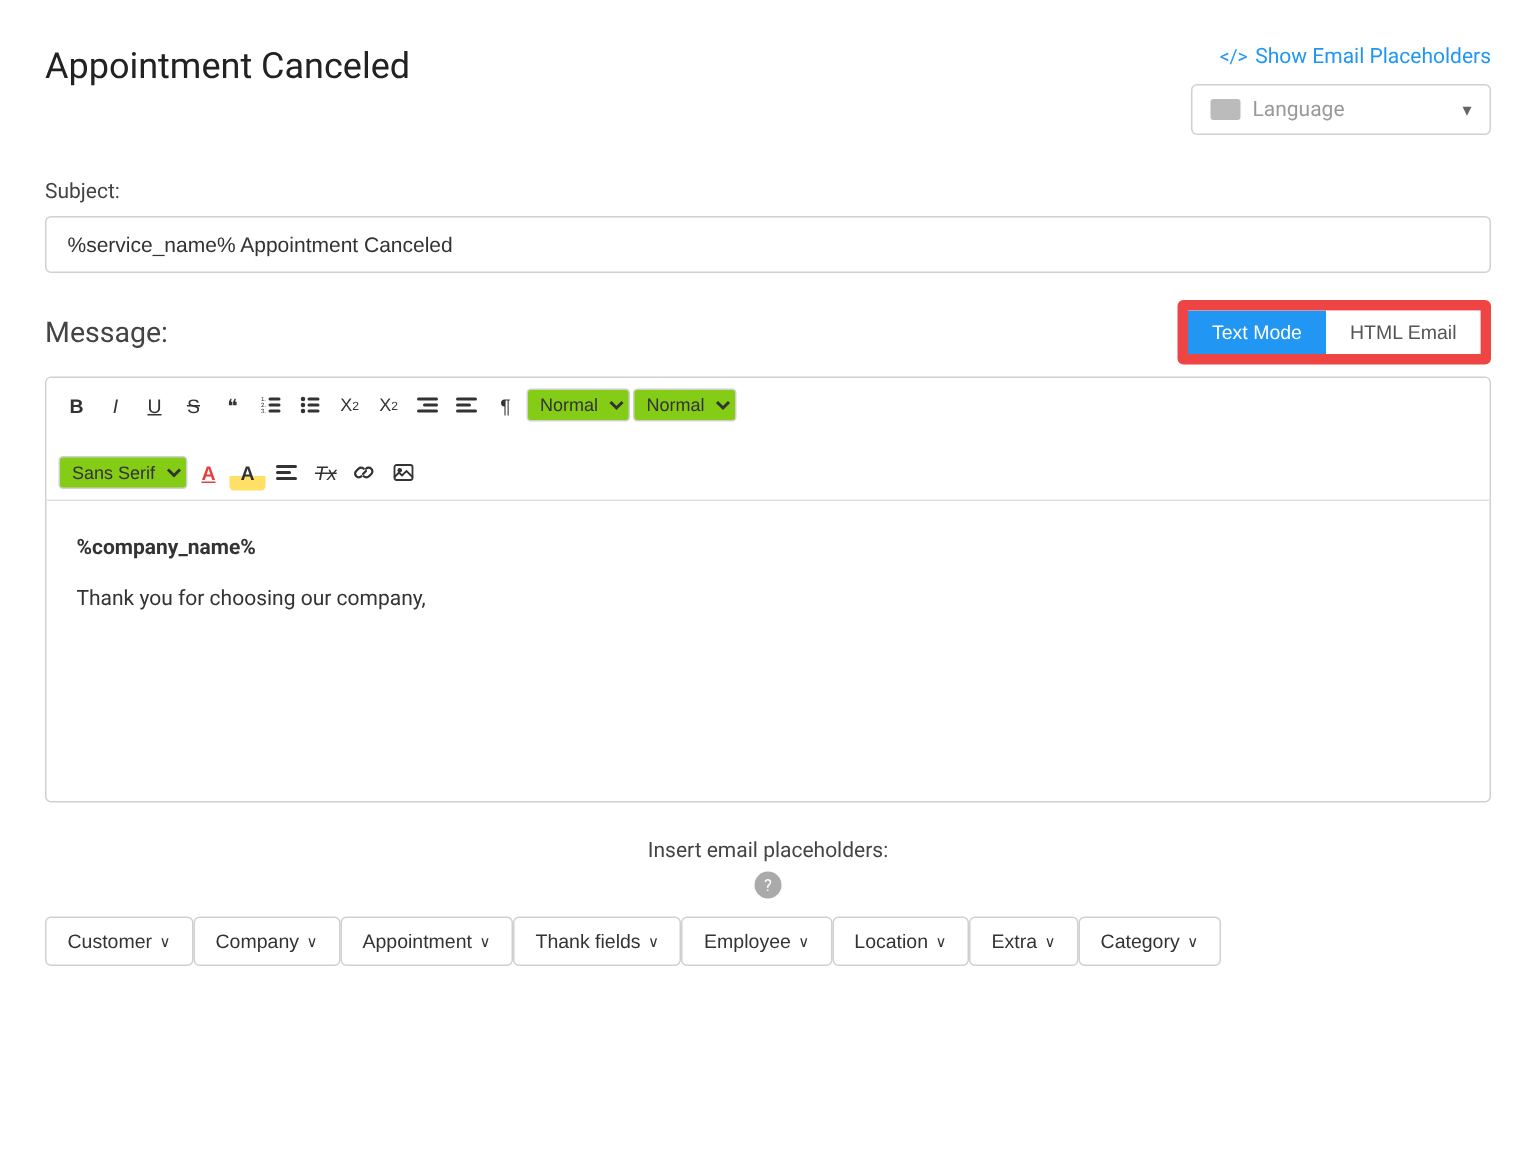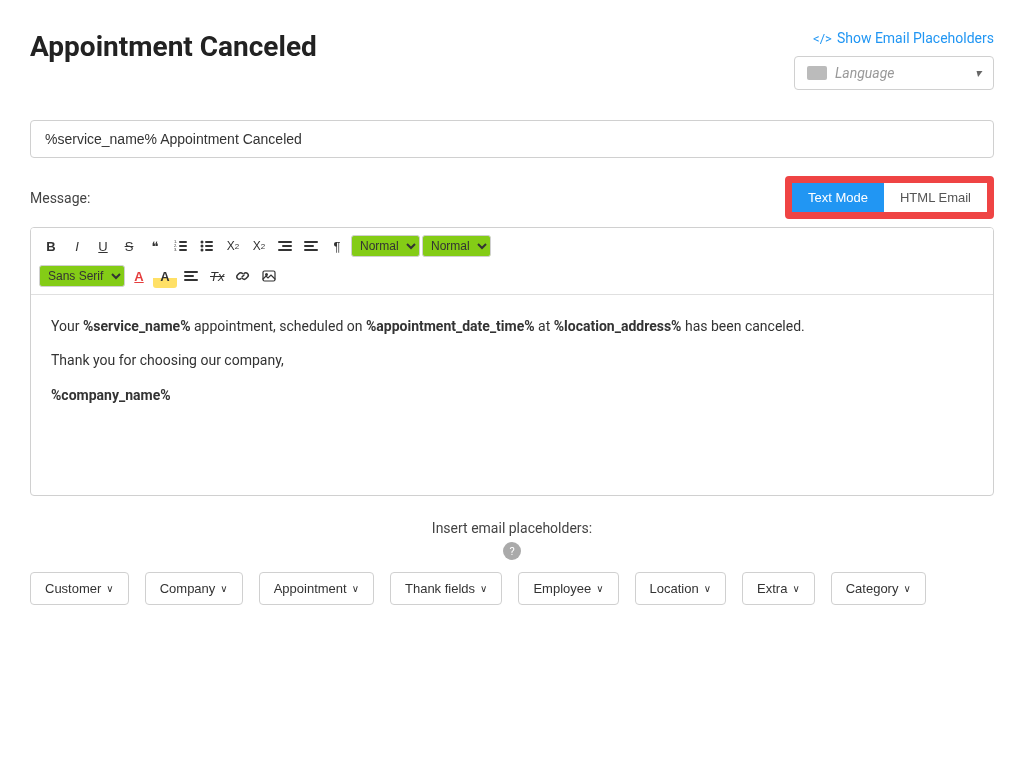--- a/index.html
+++ b/index.html
@@ -10,22 +10,22 @@
       padding: 30px 30px;
       font-size: 14px;
     }
     .page-header {
       display: flex;
       justify-content: space-between;
       align-items: flex-start;
       margin-bottom: 30px;
     }
     .page-title {
-      font-size: 28px;
-      font-weight: 700;
+      font-size: 24px;
+      font-weight: 400;
       color: #222;
     }
     .header-right {
       display: flex;
       flex-direction: column;
       align-items: flex-end;
       gap: 10px;
     }
     .show-placeholders-link {
       color: #2196f3;
@@ -42,21 +42,20 @@
       display: flex;
       align-items: center;
       border: 1px solid #d0d0d0;
       border-radius: 4px;
       padding: 8px 12px;
       background: #fff;
       cursor: pointer;
       gap: 0;
       min-width: 200px;
       justify-content: space-between;
-      font-style: italic;
     }
     .language-dropdown-left {
       display: flex;
       align-items: center;
       gap: 8px;
     }
     .lang-flag {
       width: 20px;
       height: 14px;
       background: #bbb;
@@ -89,21 +88,21 @@
       outline: none;
     }
     .message-header {
       display: flex;
       justify-content: space-between;
       align-items: center;
       margin-bottom: 8px;
     }
     .message-label {
       color: #444;
-      font-size: 14px;
+      font-size: 19px;
       text-align: center;
     }
     .mode-buttons {
       display: flex;
       border: 7px solid #ef4444;
       border-radius: 4px;
       overflow: hidden;
     }
     .mode-btn {
       padding: 7px 16px;
@@ -191,21 +190,21 @@
       display: inline-flex;
       align-items: center;
       justify-content: center;
       color: #fff;
       font-size: 11px;
       cursor: pointer;
     }
     .placeholder-buttons {
       display: flex;
       flex-wrap: wrap;
-      gap: 16px;
+      gap: 0;
     }
     .placeholder-btn {
       display: flex;
       align-items: center;
       gap: 5px;
       border: 1px solid #d0d0d0;
       border-radius: 4px;
       padding: 8px 14px;
       background: #fff;
       cursor: pointer;
@@ -233,20 +232,21 @@
       <div class="language-dropdown-left">
         <span class="lang-flag"></span>
         <span class="lang-label">Language</span>
       </div>
       <span class="chevron-down">▾</span>
     </div>
   </div>
 </div>
 
 <div class="form-section">
+  <label class="form-label">Subject:</label>
   <input class="subject-input" type="text" value="%service_name% Appointment Canceled" style="">
 </div>
 
 <div class="form-section">
   <div class="message-header">
     <label class="message-label">Message:</label>
     <div class="mode-buttons">
       <button class="mode-btn active">Text Mode</button>
       <button class="mode-btn">HTML Email</button>
     </div>
@@ -299,21 +299,21 @@
         </button>
         <button class="toolbar-btn">¶</button>
         <select class="toolbar-select">
           <option>Normal</option>
         </select>
         <select class="toolbar-select">
           <option>Normal</option>
         </select>
       </div>
 
-      <div class="toolbar-row" style="margin-top:4px;align-items:center;">
+      <div class="toolbar-row" style="margin-top:19px;align-items:center;">
         <select class="toolbar-select">
           <option>Sans Serif</option>
         </select>
         <button class="toolbar-btn" style="font-weight:bold;text-decoration:underline;color:#e53e3e;">A</button>
         <button class="toolbar-btn" style="font-weight:bold;background:linear-gradient(to bottom, #fff 60%, #ffe066 60%);">A</button>
         <button class="toolbar-btn">
           <svg width="14" height="14" viewBox="0 0 14 14" fill="none">
               <rect x="0" y="2" width="14" height="2" rx="1" fill="#333"></rect>
               <rect x="0" y="6" width="10" height="2" rx="1" fill="#333"></rect>
               <rect x="0" y="10" width="14" height="2" rx="1" fill="#333"></rect>
@@ -330,25 +330,22 @@
           <svg width="14" height="14" viewBox="0 0 14 14" fill="none">
               <rect x="1" y="2" width="12" height="10" rx="1.5" stroke="#333" stroke-width="1.2" fill="none"></rect>
               <circle cx="4.5" cy="5.5" r="1.5" fill="#333"></circle>
               <path d="M1 10L4 7L6 9L9 6L13 10" stroke="#333" stroke-width="1.2" stroke-linecap="round" fill="none"></path>
             </svg>
         </button>
       </div>
     </div>
 
     <div class="editor-content">
-      <p>
-        <span>Your </span><span class="placeholder-bold">%service_name%</span><span> appointment, scheduled on </span><span class="placeholder-bold">%appointment_date_time%</span><span> at </span><span class="placeholder-bold">%location_address%</span><span> has been canceled.</span>
-      </p>
+      <p><strong>%company_name%</strong></p>
       <p>Thank you for choosing our company,</p>
-      <p><strong>%company_name%</strong></p>
     </div>
   </div>
 </div>
 
 <div class="placeholders-section">
   <div class="placeholders-label">
     <span>Insert email placeholders:</span>
     <span class="help-icon">?</span>
   </div>
   <div class="placeholder-buttons" id="placeholder-buttons-container">

